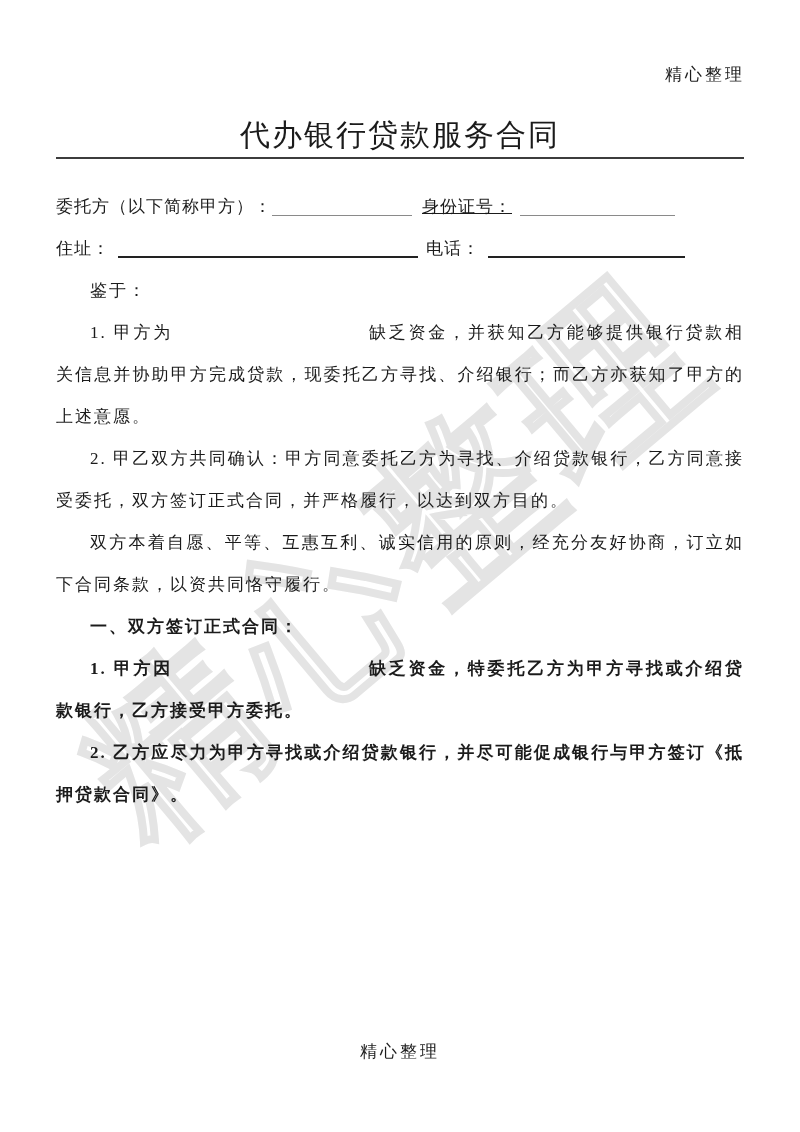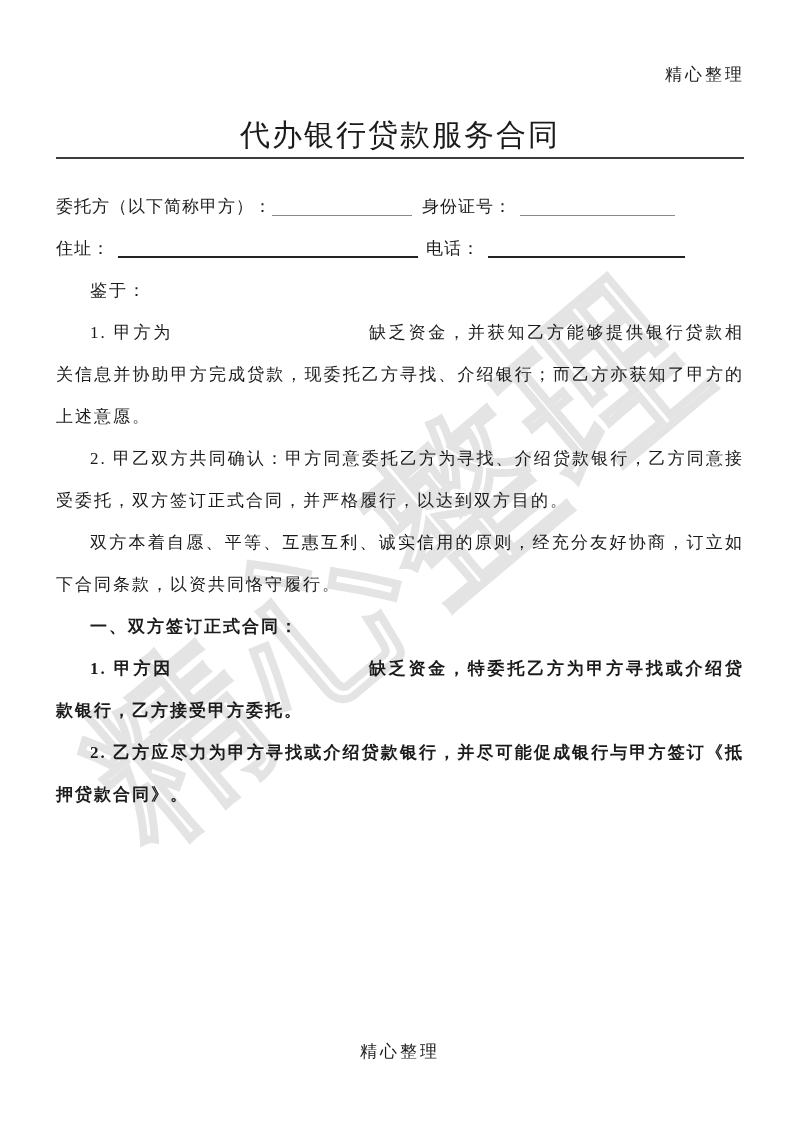--- a/index.html
+++ b/index.html
@@ -45,21 +45,21 @@
   .form-row { white-space:nowrap; letter-spacing:1px; }
   .blank {
     display:inline-block;
     vertical-align:-4px;
     height:0;
   }
   .u-gray { border-bottom:1px solid #8a8a8a; }
   .u-black { border-bottom:2px solid #222222; }
   .w140 { width:140px; } .w155 { width:155px; }
   .w300 { width:300px; } .w197 { width:197px; }
-  .ml8 { margin-left:8px; } .ml10 { margin-left:10px; }
+  .ml8 { margin-left:8px; } .ml10 { margin-left:10px;text-decoration:underline; }
   .para {
     margin:0;
     text-indent:2em;
     text-align:justify;
   }
   .bold { font-weight:bold; }
   .gap { display:inline-block; width:195px; }
   .footer-note {
     position:absolute; left:0; right:0; top:1040px;
     text-align:center;

